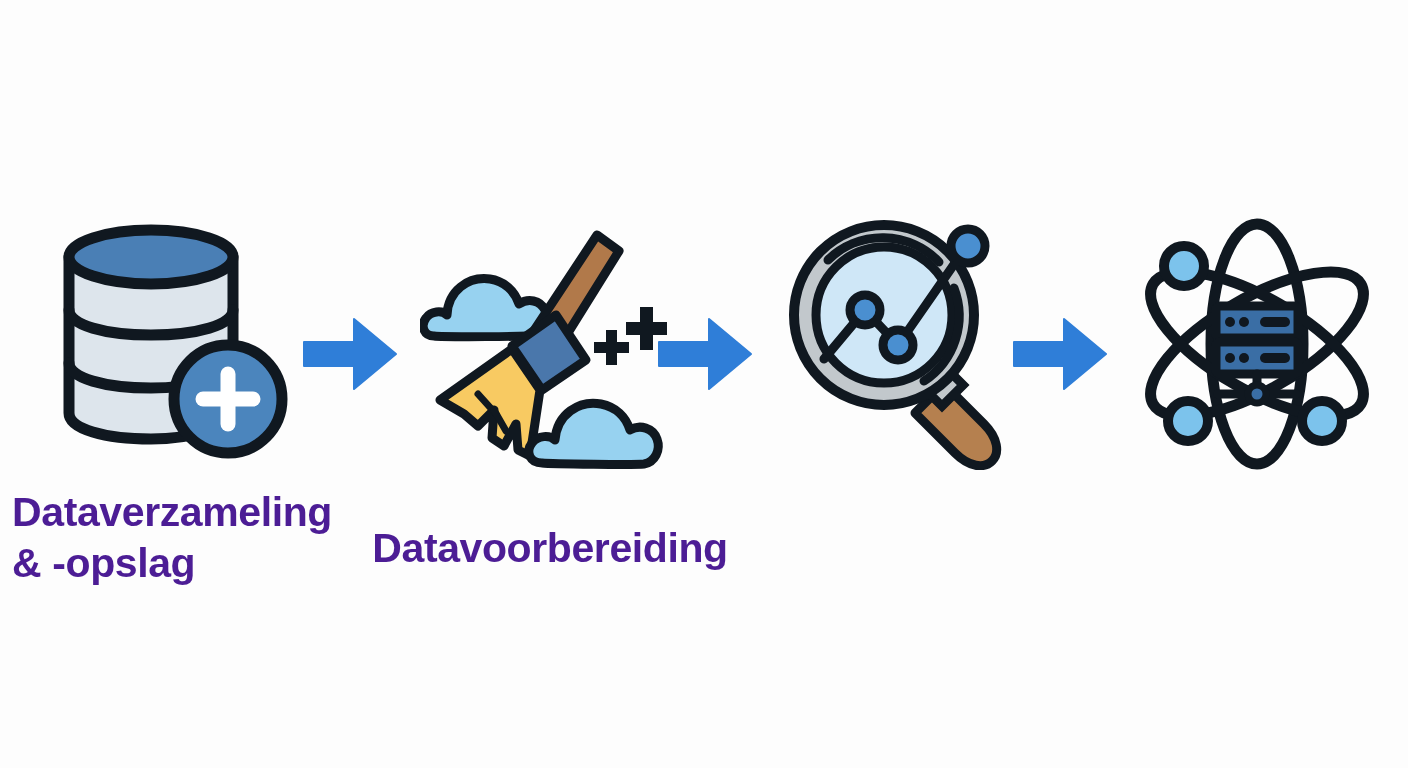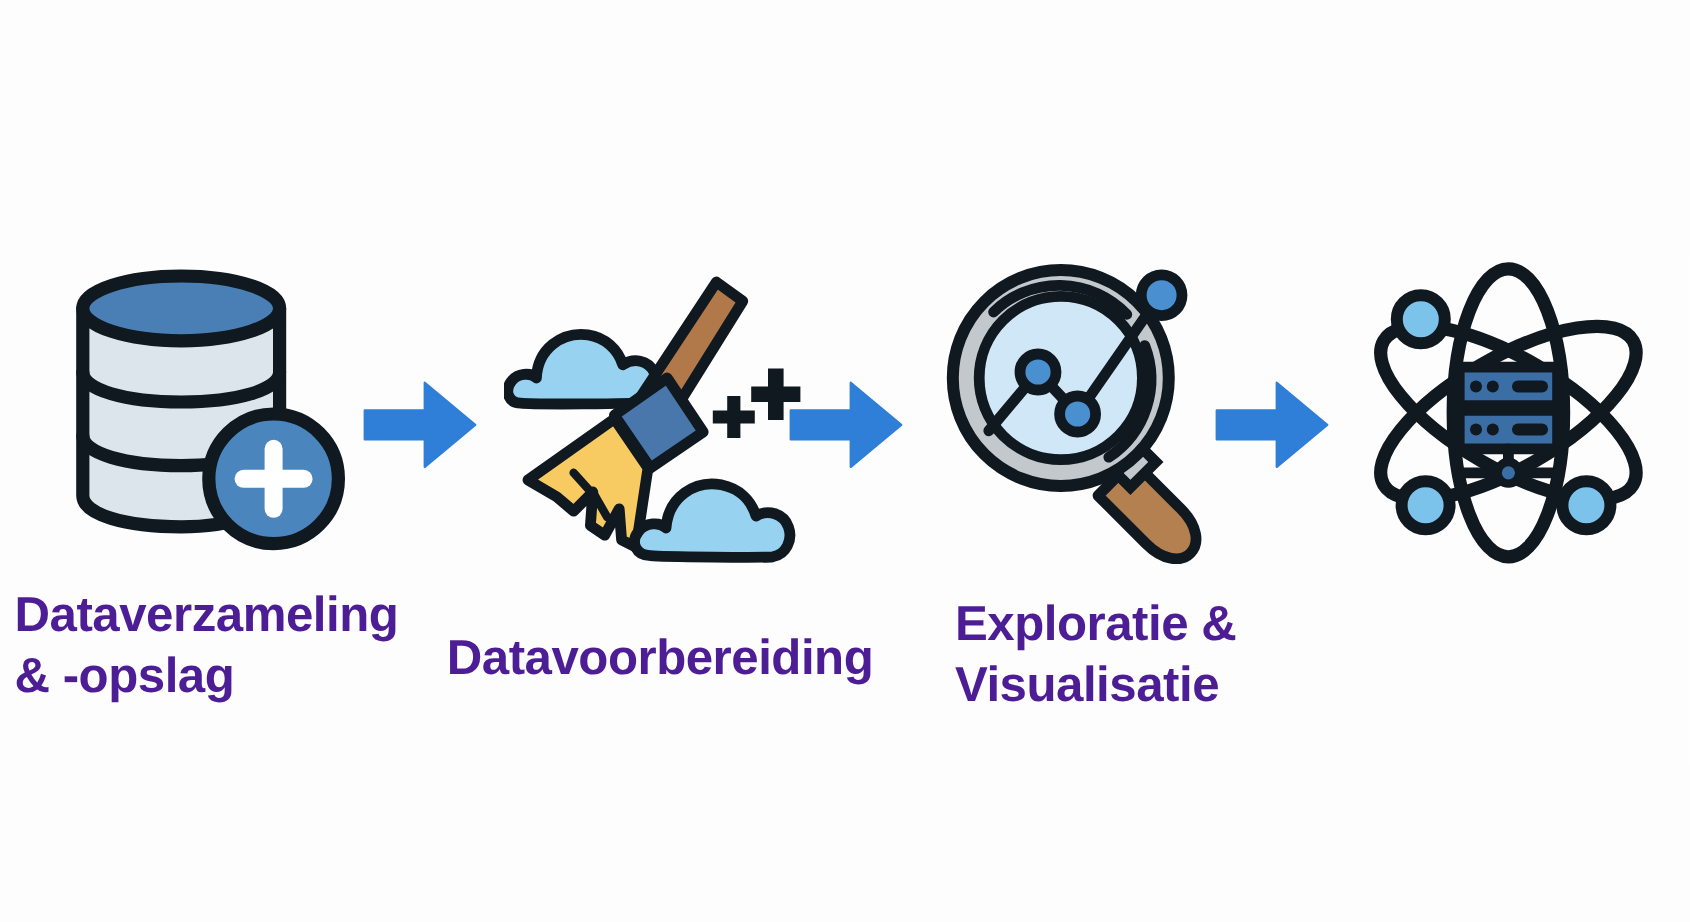--- a/index.html
+++ b/index.html
@@ -172,22 +172,20 @@
         </g>
 
         <g stroke="#101820" stroke-width="9" fill="none" stroke-linecap="round" stroke-linejoin="round">
           <path d="M36,141 L77,92 L110,127 L176,32"></path>
         </g>
         <circle cx="77" cy="92" r="15" fill="#4a8fd0" stroke="#101820" stroke-width="9"></circle>
         <circle cx="110" cy="127" r="15" fill="#4a8fd0" stroke="#101820" stroke-width="9"></circle>
         <circle cx="180" cy="28" r="17" fill="#4a8fd0" stroke="#101820" stroke-width="9"></circle>
       </svg>
     </div>
-    <div class="stage-label">Exploratie &amp;
-Visualisatie</div>
   </div>
 
   <div class="arrow" id="arrow-2">
     <svg viewBox="0 0 96 76" width="96" height="76" aria-hidden="true">
       <path d="M2,26 L52,26 L52,3 L94,38 L52,73 L52,50 L2,50 Z" fill="#2f7ed8" stroke="#2f7ed8" stroke-width="2" stroke-linejoin="round"></path>
     </svg>
   </div>
 
   <div class="stage" id="stage-3">
     <div class="stage-icon">

